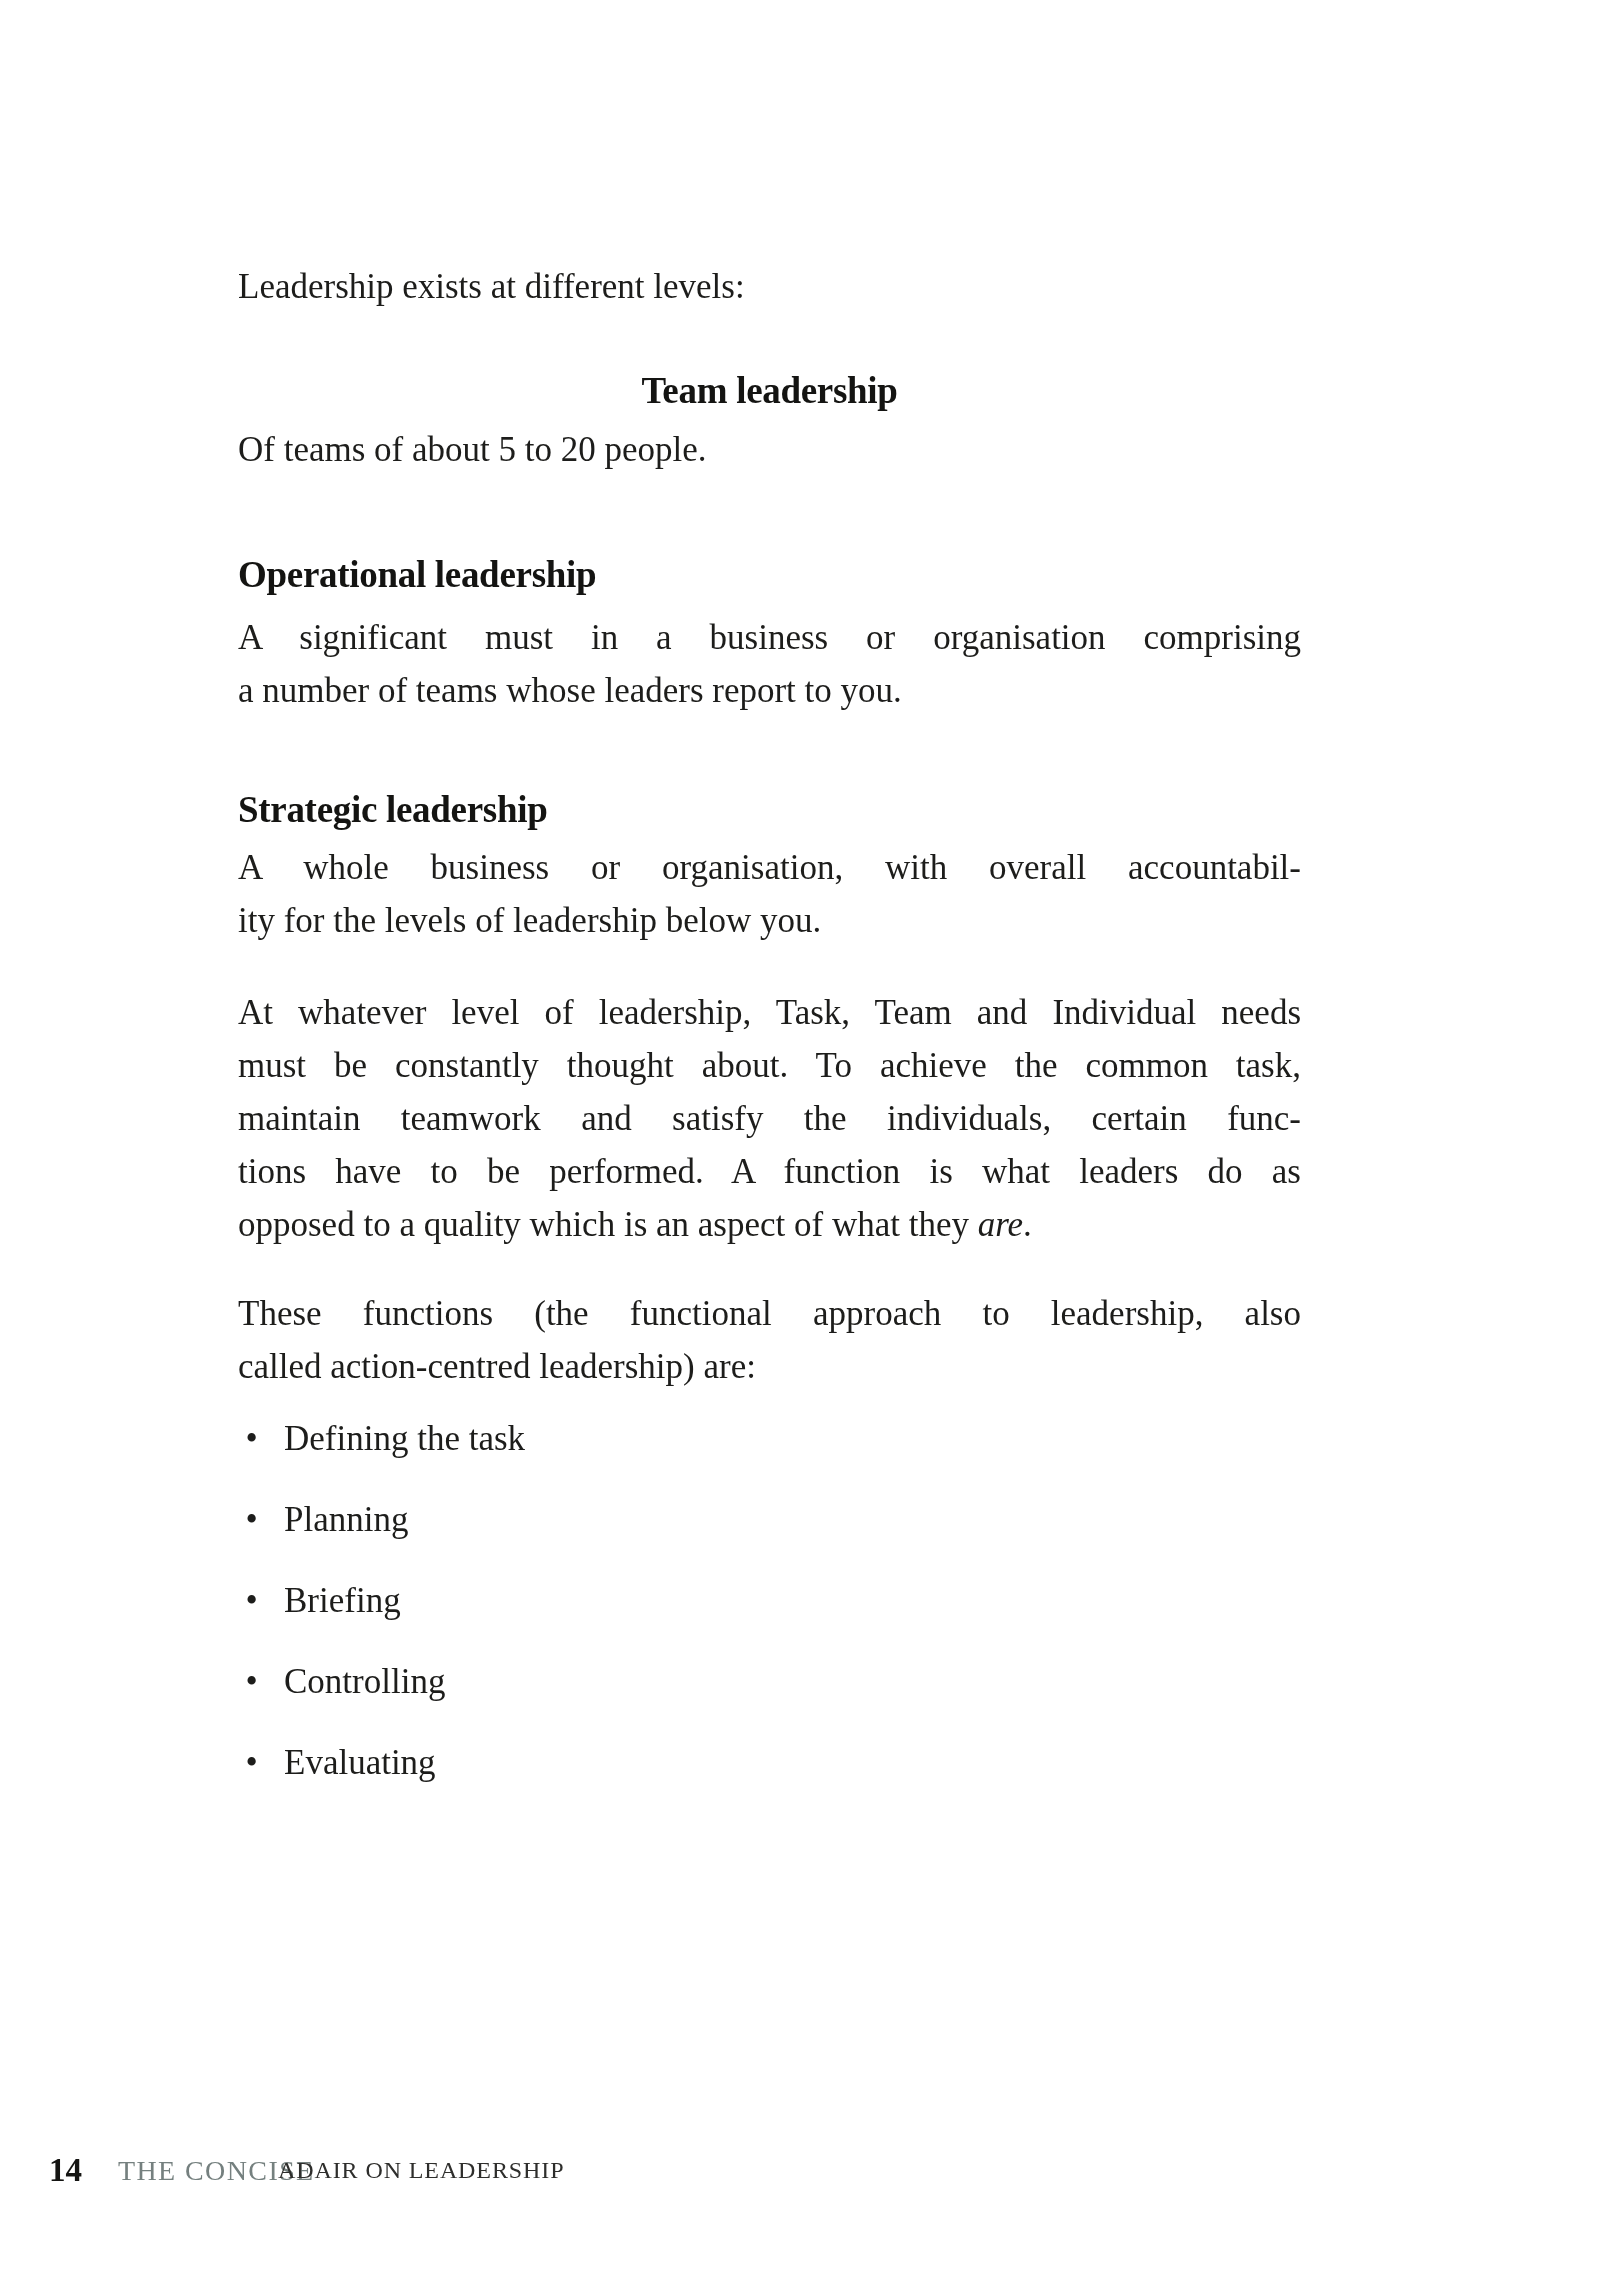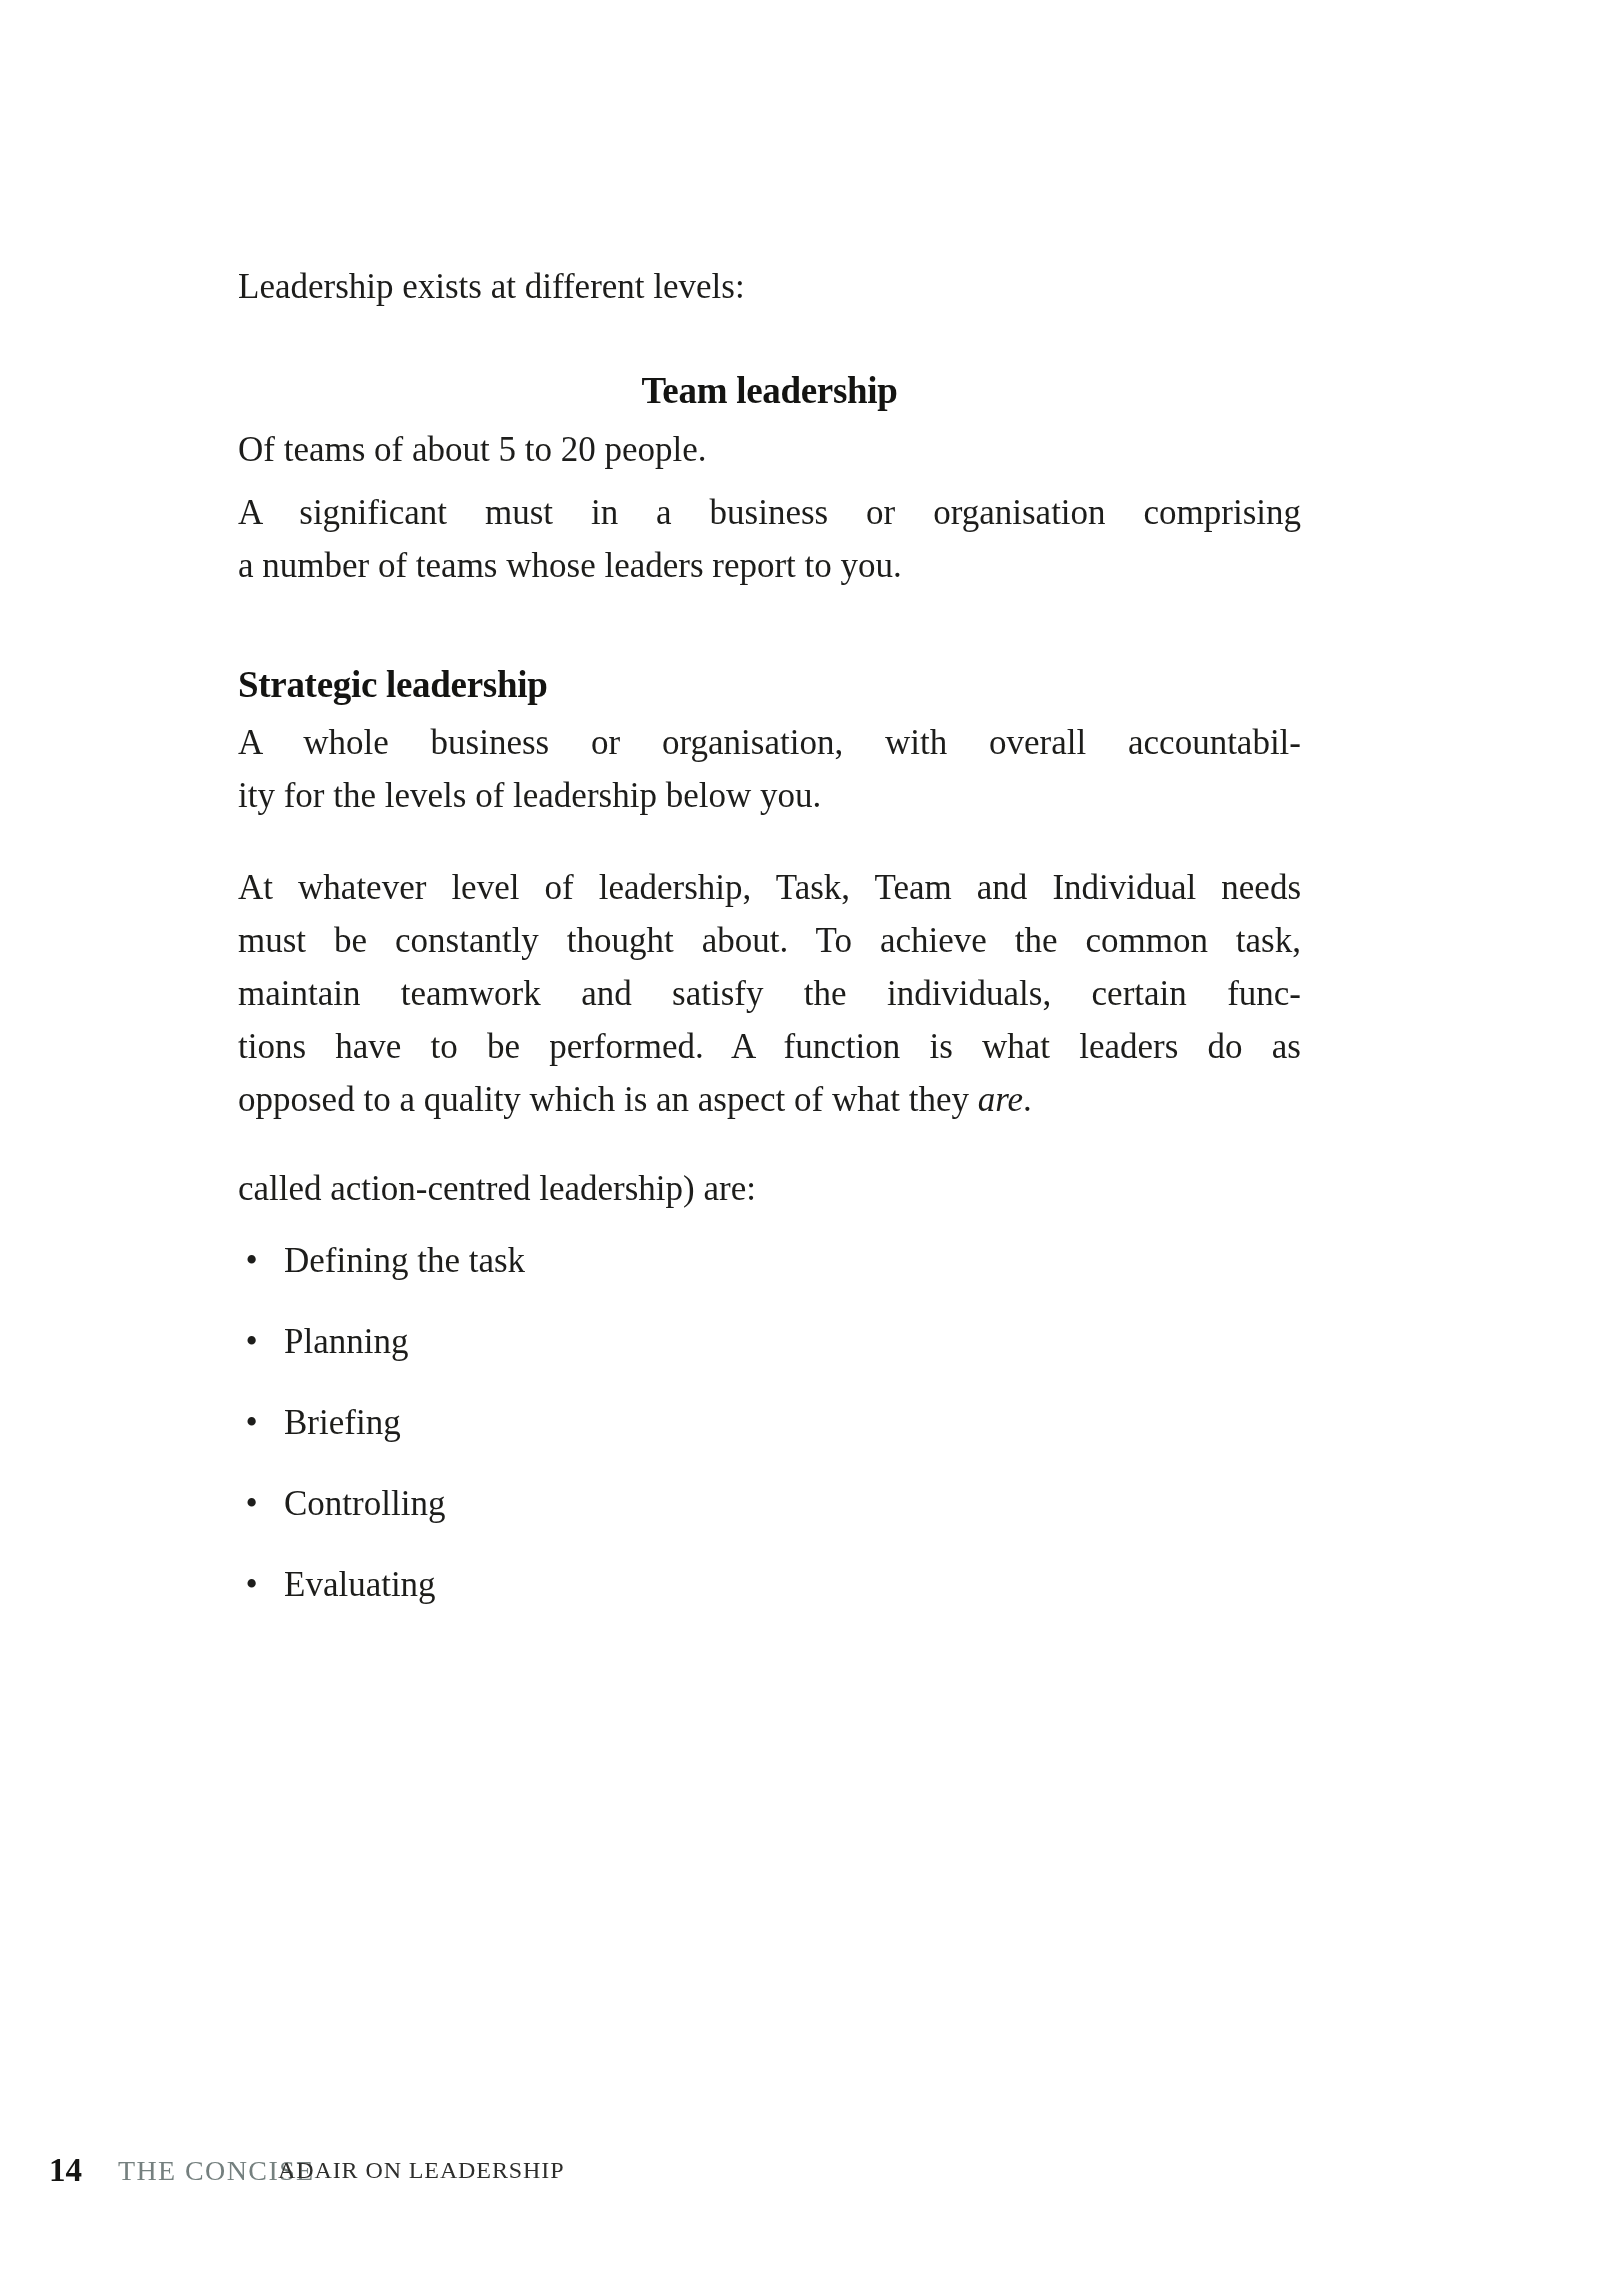--- a/index.html
+++ b/index.html
@@ -83,37 +83,39 @@
 
 <div class="page">
   <div class="text-column">
       <div class="para" style="margin-top: 0px;">
         <div class="line">Leadership exists at different levels:</div>
       </div>
       <div class="heading" style="margin-top: 51px; text-align: center;">Team leadership</div>
       <div class="para" style="margin-top: 5.5px;">
         <div class="line">Of teams of about 5 to 20 people.</div>
       </div>
+      <div class="heading" style="margin-top: 72px;">Operational leadership</div>
       <div class="para" style="margin-top: 10px;">
         <div class="line jl">A significant must in a business or organisation comprising</div>
         <div class="line">a number of teams whose leaders report to you.</div>
       </div>
       <div class="heading" style="margin-top: 66px;">Strategic leadership</div>
       <div class="para" style="margin-top: 5.5px;">
         <div class="line jl">A whole business or organisation, with overall accountabil-</div>
         <div class="line">ity for the levels of leadership below you.</div>
       </div>
       <div class="para" style="margin-top: 39px;">
         <div class="line jl">At whatever level of leadership, Task, Team and Individual needs</div>
         <div class="line jl">must be constantly thought about. To achieve the common task,</div>
         <div class="line jl">maintain teamwork and satisfy the individuals, certain func-</div>
         <div class="line jl">tions have to be performed. A function is what leaders do as</div>
         <div class="line"><span>opposed to a quality which is an aspect of what they </span><span class="em">are</span><span>.</span></div>
       </div>
       <div class="para" style="margin-top: 36px;">
+        <div class="line jl">These functions (the functional approach to leadership, also</div>
         <div class="line">called action-centred leadership) are:</div>
       </div>
       <div class="bullet-list" style="margin-top: 19.4px;">
         <div class="bullet-item">
           <span class="bullet-marker">•</span>
           <span>Defining the task</span>
         </div>
         <div class="bullet-item">
           <span class="bullet-marker">•</span>
           <span>Planning</span>

